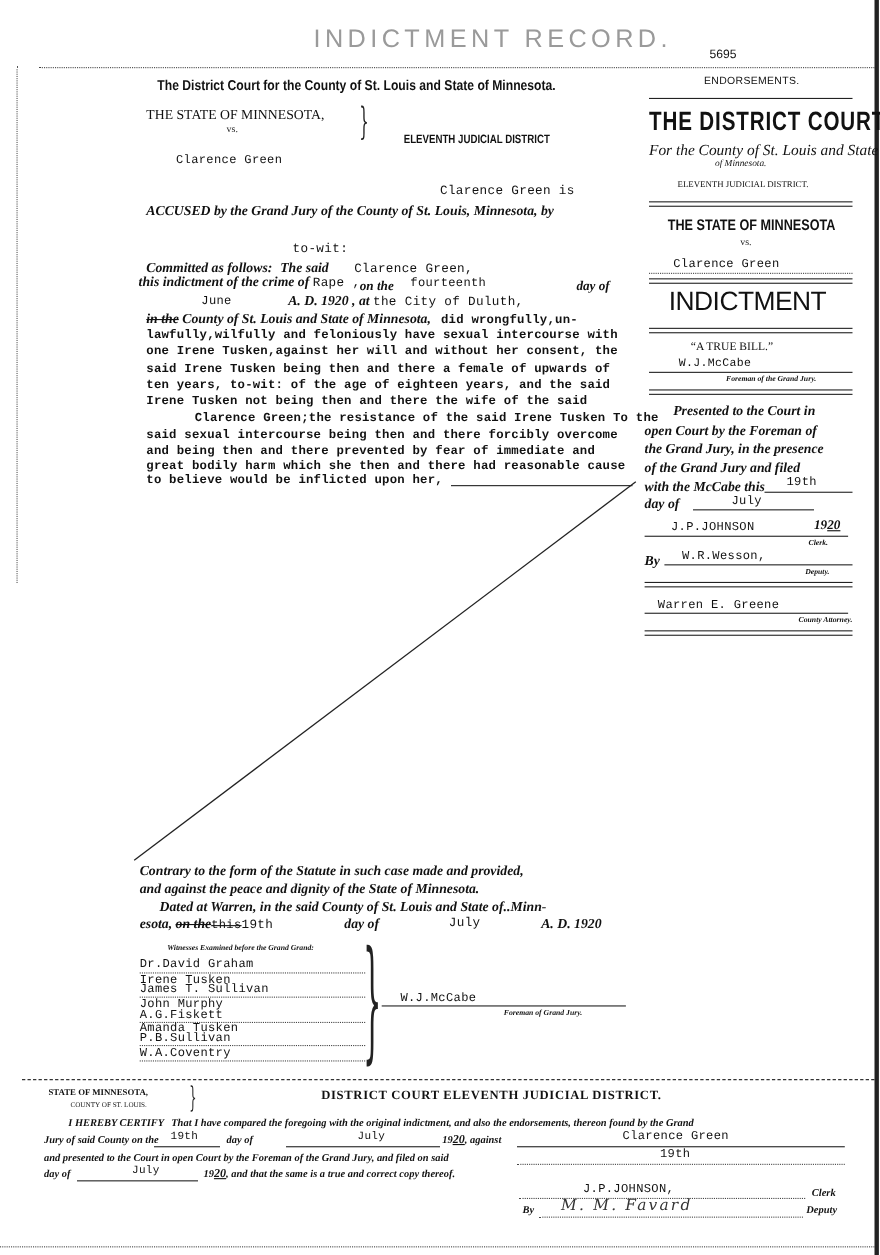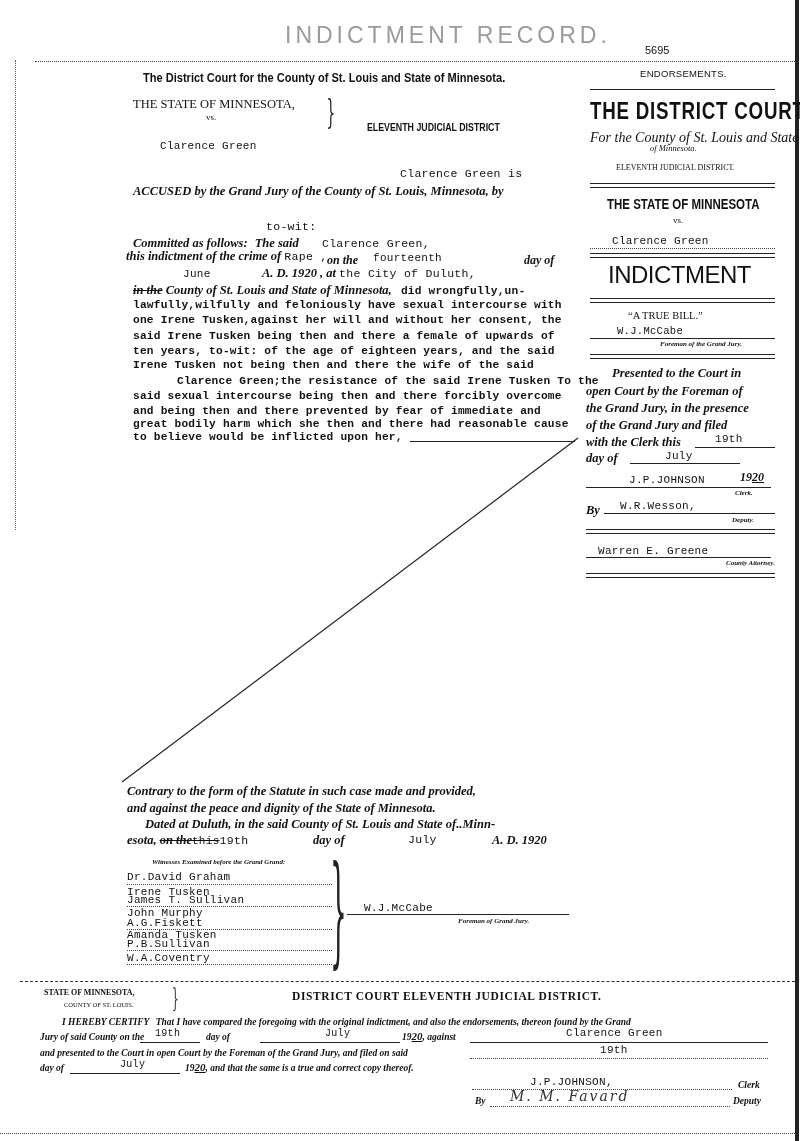--- a/index.html
+++ b/index.html
@@ -78,21 +78,21 @@
 <div class="abs tw" style="left:133px; top:418px;">great bodily harm which she then and there had reasonable cause</div>
 <div class="abs tw" style="left:133px; top:431px;">to believe would be inflicted upon her,</div>
 <div class="line" style="left:410px; top:441px; width:165px;"></div>
 
 <svg class="abs" style="left:118px; top:436px;" width="462" height="350">
   <line x1="460" y1="2" x2="4" y2="346" stroke="#222" stroke-width="1.2"></line>
 </svg>
 
 <div class="abs ital" style="left:127px; top:784px; font-size:12.5px;">Contrary to the form of the Statute in such case made and provided,</div>
 <div class="abs ital" style="left:127px; top:801px; font-size:12.5px;">and against the peace and dignity of the State of Minnesota.</div>
-<div class="abs ital" style="left:145px; top:817px; font-size:12.5px;">Dated at Duluth, in the said County of St. Louis and State of..Minn-</div>
+<div class="abs ital" style="left:145px; top:817px; font-size:12.5px;">Dated at Warren, in the said County of St. Louis and State of..Minn-</div>
 <div class="abs" style="left:127px; top:833px; font-size:12.5px;">
   <span class="ital">esota,</span>
   <span class="ital" style="text-decoration:line-through;">on the</span><span class="mono" style="font-size:11px; text-decoration:line-through;">this</span><span class="mono" style="font-size:11.5px;">19th</span>
 </div>
 <div class="abs ital" style="left:313px; top:833px; font-size:12.5px;">day of</div>
 <div class="abs mono" style="left:408px; top:833px; font-size:11.5px;">July</div>
 <div class="abs ital" style="left:492px; top:833px; font-size:12.5px;">A. D. 1920</div>
 
 <div class="abs small-ital" style="left:152px; top:858px; font-weight:bold;">Witnesses Examined before the Grand Grand:</div>
 <div class="brace" style="left:330px; top:850px; font-size:120px; line-height:120px; transform:scaleX(0.22); transform-origin:left top;">}</div>
@@ -132,29 +132,29 @@
 <div class="abs" style="left:628px; top:310px; font-family:'Liberation Serif',serif; font-weight:normal; font-size:10.5px;">“A TRUE BILL.”</div>
 <div class="abs mono" style="left:617px; top:325px; font-size:10.5px;">W.J.McCabe</div>
 <div class="line" style="left:590px; top:338px; width:185px;"></div>
 <div class="abs small-ital" style="left:660px; top:340px; font-weight:bold;">Foreman of the Grand Jury.</div>
 <div class="dbl" style="left:590px; top:354px; width:185px;"></div>
 
 <div class="abs ital" style="left:612px; top:366px; font-size:12.5px;">Presented to the Court in</div>
 <div class="abs ital" style="left:586px; top:384px; font-size:12.5px;">open Court by the Foreman of</div>
 <div class="abs ital" style="left:586px; top:401px; font-size:12.5px;">the Grand Jury, in the presence</div>
 <div class="abs ital" style="left:586px; top:418px; font-size:12.5px;">of the Grand Jury and filed</div>
-<div class="abs ital" style="left:586px; top:435px; font-size:12.5px;">with the Clerk this</div>
+<div class="abs ital" style="left:586px; top:435px; font-size:12.5px;">with the McCabe this</div>
 <div class="abs mono" style="left:715px; top:433px; font-size:11px;">19th</div>
 <div class="line" style="left:695px; top:447px; width:80px;"></div>
 <div class="abs ital" style="left:586px; top:451px; font-size:12.5px;">day of</div>
 <div class="abs mono" style="left:665px; top:450px; font-size:11px;">July</div>
 <div class="line" style="left:630px; top:463px; width:110px;"></div>
 <div class="abs ital" style="left:740px; top:470px; font-size:12px;"><span>19</span><span style="text-decoration:underline;">20</span></div>
 
-<div class="abs mono" style="left:610px; top:474px; font-size:11px;margin-left:19px;">J.P.JOHNSON</div>
+<div class="abs mono" style="left:610px; top:474px; font-size:11px;">J.P.JOHNSON</div>
 <div class="line" style="left:586px; top:487px; width:185px;"></div>
 <div class="abs small-ital" style="left:735px; top:489px; font-weight:bold;">Clerk.</div>
 
 <div class="abs ital" style="left:586px; top:503px; font-size:12.5px;">By</div>
 <div class="abs mono" style="left:620px; top:500px; font-size:11px;">W.R.Wesson,</div>
 <div class="line" style="left:604px; top:513px; width:171px;"></div>
 <div class="abs small-ital" style="left:732px; top:516px; font-weight:bold;">Deputy.</div>
 <div class="dbl" style="left:586px; top:529px; width:189px;"></div>
 
 <div class="abs mono" style="left:598px; top:545px; font-size:11px;">Warren E. Greene</div>

